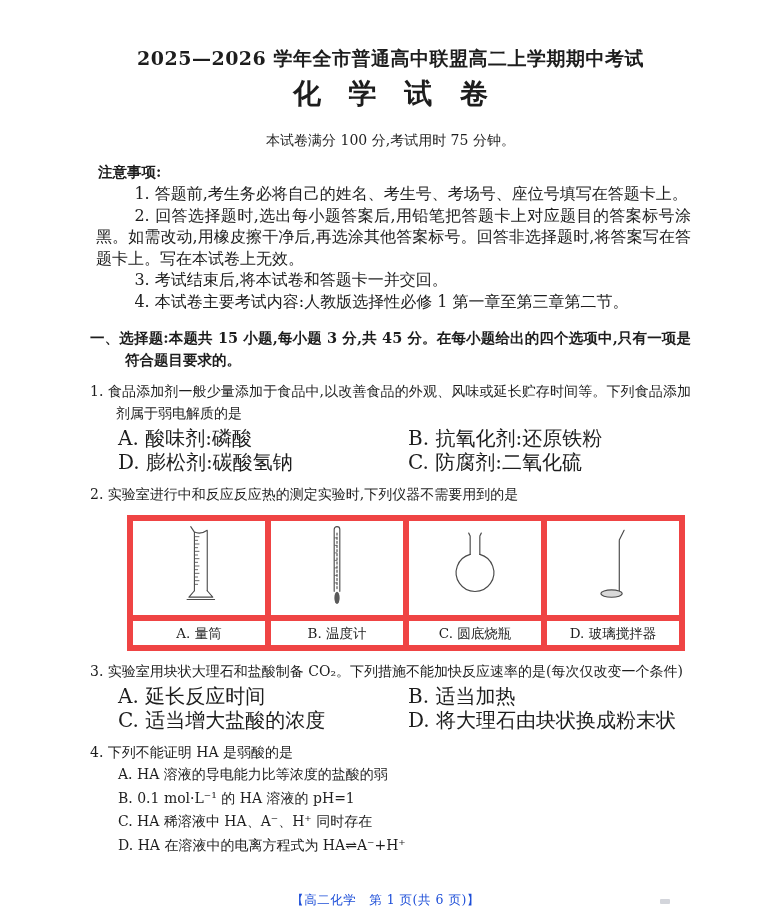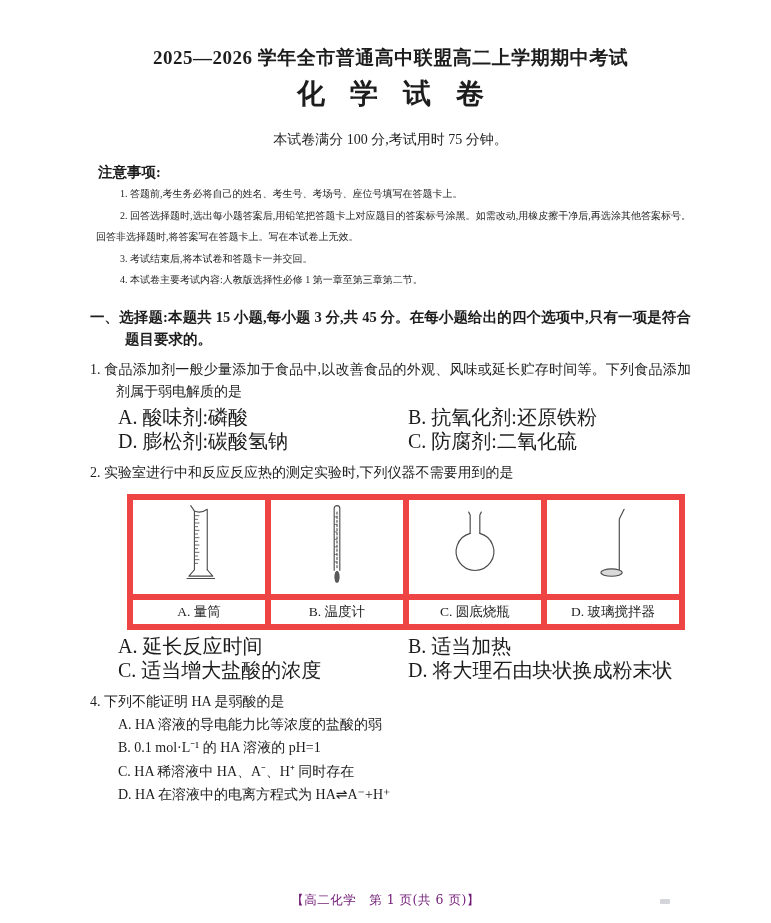--- a/index.html
+++ b/index.html
@@ -1,37 +1,37 @@
 <!DOCTYPE html>
 <html><head>
 <meta charset="utf-8">
 <style>
   html,body{margin:0;padding:0;}
   body{
     width:771px;height:923px;background:#ffffff;position:relative;overflow:hidden;
     font-family:"DejaVu Serif","Liberation Serif",serif;color:#1d1d1d;
     -webkit-font-smoothing:antialiased;
   }
-  .page{padding:46px 80px 0 90px;font-family:Liberation Serif, serif;}
+  .page{padding:46px 80px 0 90px;}
   .title1{text-align:center;font-size:19px;font-weight:bold;letter-spacing:0.5px;line-height:24px;}
   .title2{text-align:center;font-size:28px;font-weight:bold;letter-spacing:9px;text-indent:9px;margin-top:7px;line-height:34px;}
   .exam-info{text-align:center;font-size:14px;margin-top:19px;line-height:20px;}
   .notice-heading{font-weight:bold;font-size:14.5px;margin-top:11px;margin-left:8px;line-height:22px;}
-  .notice-item{font-size:10px;line-height:21.5px;text-indent:2.4em;margin-left:6px;text-align:justify;}
+  .notice-item{font-size:16px;line-height:21.5px;text-indent:2.4em;margin-left:6px;text-align:justify;}
   .section-heading{font-weight:bold;font-size:14.5px;line-height:22px;margin-top:15px;padding-left:35px;text-indent:-35px;text-align:justify;}
   .question{font-size:14px;line-height:22px;margin-top:9px;padding-left:26px;text-indent:-26px;text-align:justify;}
   .options-grid{display:grid;grid-template-columns:290px 1fr;margin-left:28px;font-size:20px;line-height:24px;margin-top:2px;}
   .option-line{margin-left:28px;font-size:14px;line-height:23.5px;}
   .instrument-table{border-collapse:collapse;margin:10px 0 4px 37px;}
   .instrument-table td{border:6px solid #ef4444;width:132px;text-align:center;padding:0;}
   .icon-cell{height:93px;vertical-align:middle;}
   .label-cell{height:24px;font-size:13.5px;line-height:24px;}
   .icon-wrap{display:inline-block;line-height:0;}
   .instr{stroke:#4a4a4a;fill:none;stroke-width:1.2;stroke-linecap:round;stroke-linejoin:round;}
-  .footer{position:absolute;bottom:14px;left:0;width:100%;text-align:center;font-size:12.5px;color:#701a75;letter-spacing:0.5px;}
+  .footer{position:absolute;bottom:14px;left:0;width:100%;text-align:center;font-size:12.5px;color:#1d4ed8;letter-spacing:0.5px;}
   .scan-artifact{position:absolute;left:660px;top:899px;width:10px;height:5px;background:#aeb2bd;opacity:0.55;border-radius:1px;}
 </style>
 </head>
 <body>
 
 <div class="page">
 
   <div class="title1">2025—2026 学年全市普通高中联盟高二上学期期中考试</div>
   <div class="title2">化 学 试 卷</div>
   <div class="exam-info">本试卷满分 100 分,考试用时 75 分钟。</div>
@@ -94,20 +94,21 @@
     </tr>
     <tr>
       <td class="label-cell">A. 量筒</td>
       <td class="label-cell">B. 温度计</td>
       <td class="label-cell">C. 圆底烧瓶</td>
       <td class="label-cell">D. 玻璃搅拌器</td>
     </tr>
   </tbody>
     </table>
 
+  <div class="question">3. 实验室用块状大理石和盐酸制备 CO₂。下列措施不能加快反应速率的是(每次仅改变一个条件)</div>
   <div class="options-grid">
     <div class="option">A. 延长反应时间</div>
     <div class="option">B. 适当加热</div>
     <div class="option">C. 适当增大盐酸的浓度</div>
     <div class="option">D. 将大理石由块状换成粉末状</div>
   </div>
 
   <div class="question">4. 下列不能证明 HA 是弱酸的是</div>
   <div class="option-line">A. HA 溶液的导电能力比等浓度的盐酸的弱</div>
   <div class="option-line">B. 0.1 mol·L⁻¹ 的 HA 溶液的 pH=1</div>

